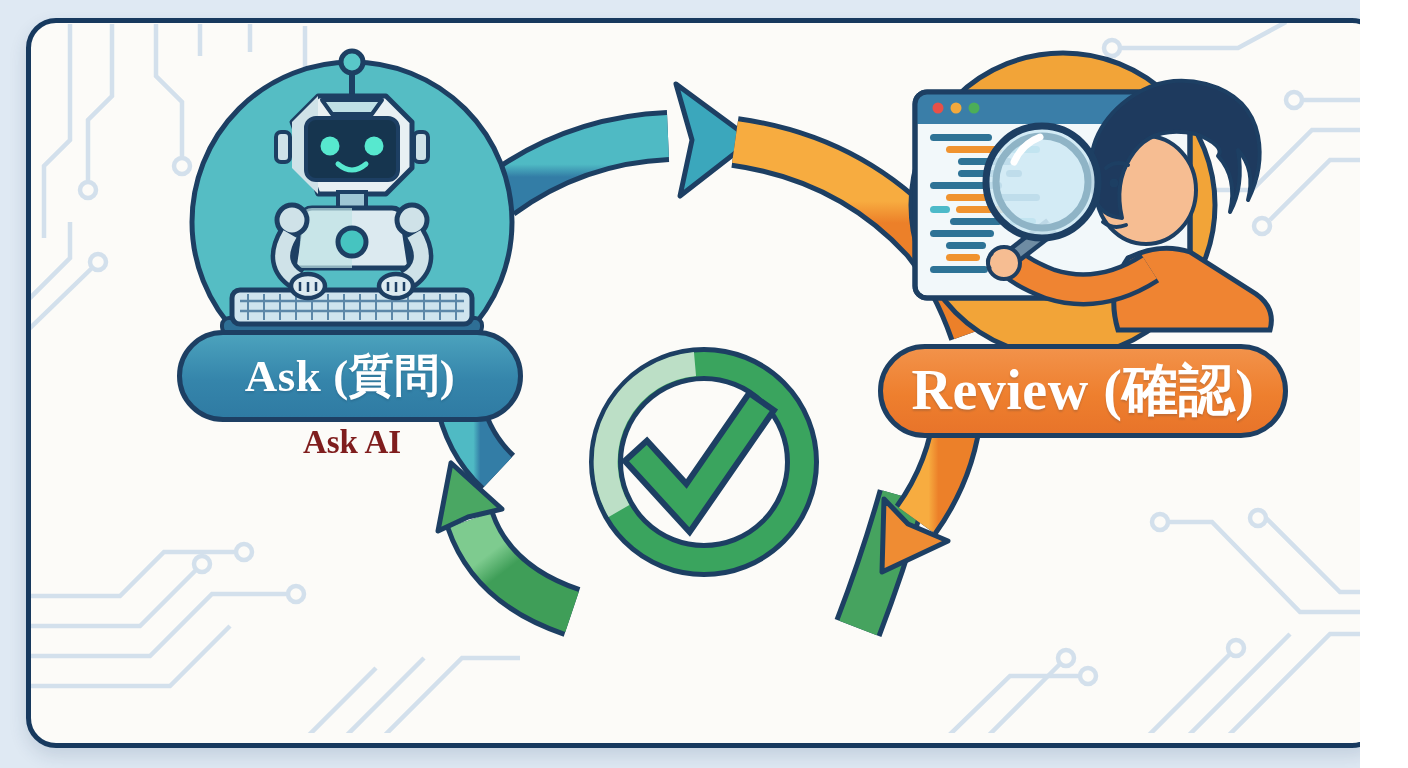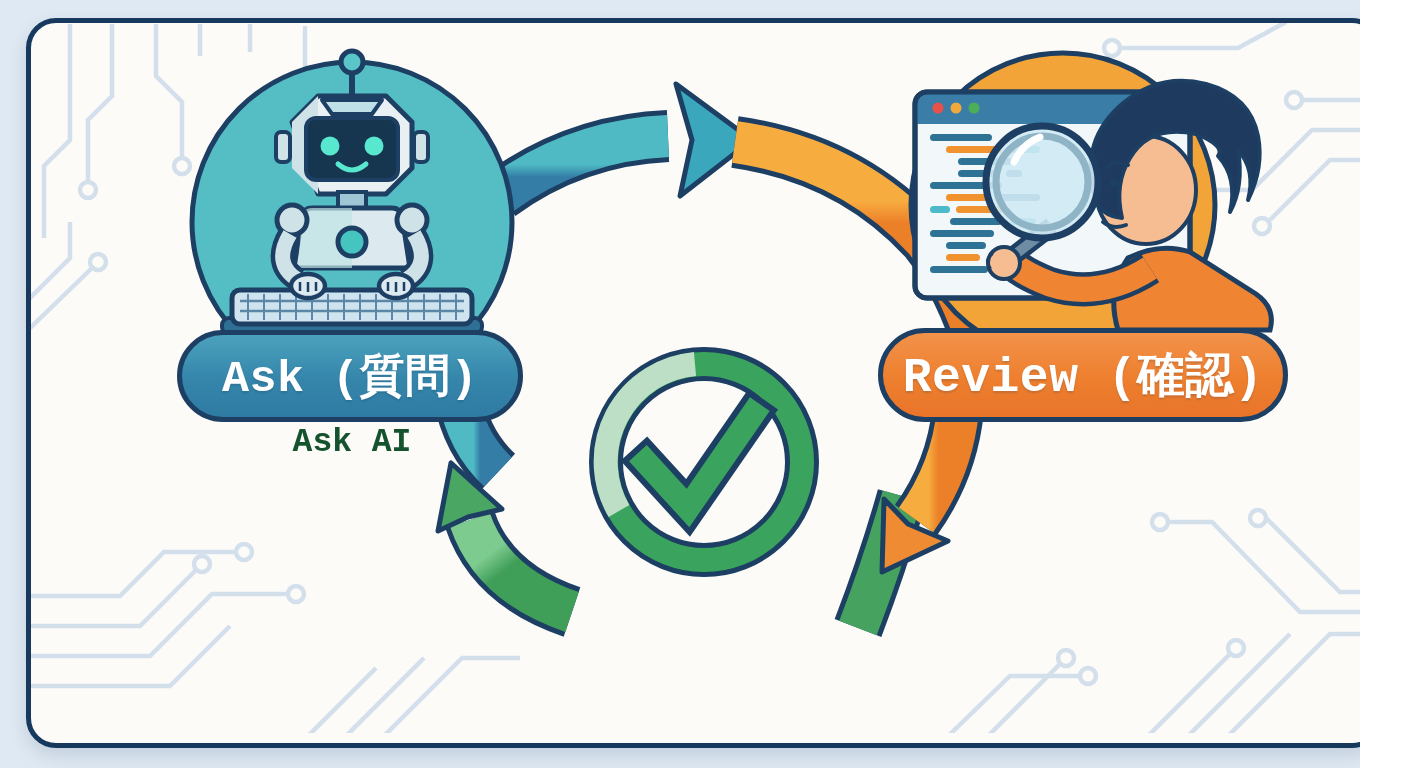--- a/index.html
+++ b/index.html
@@ -1,32 +1,32 @@
 <!DOCTYPE html>
 <html><head>
 <meta charset="utf-8">
 <style>
   html,body{margin:0;padding:0;}
   .stage{position:relative;width:1360px;height:768px;background:#dfe9f3;
-         font-family:Liberation Mono, monospace;overflow:hidden;}
+         font-family:Liberation Serif, serif;overflow:hidden;}
   .card{position:absolute;left:26px;top:18px;width:1346px;height:720px;
         background:#fcfbf8;border:5px solid #17395e;border-radius:30px;
         box-shadow:0 8px 18px rgba(30,60,90,.14);}
   svg.canvas{position:absolute;left:0;top:0;width:1408px;height:768px;}
   .pill{position:absolute;display:flex;align-items:center;justify-content:center;
         border:5px solid #1d3f63;border-radius:48px;color:#ffffff;
         font-weight:800;letter-spacing:.5px;z-index:5;
         text-shadow:0 2px 2px rgba(20,50,80,.18);}
   .pill-ask{left:177px;top:330px;width:336px;height:82px;font-size:45px;
         background:linear-gradient(180deg,#4ba2bd 0%,#3585ab 55%,#2f7ba3 100%);}
-  .pill-review{left:878px;top:328px;width:400px;height:84px;font-size:48px;
+  .pill-review{left:878px;top:344px;width:400px;height:84px;font-size:56px;
         background:linear-gradient(180deg,#f2924a 0%,#ee7f2e 55%,#e8742a 100%);}
   .pill-run{left:542px;top:602px;width:323px;height:73px;font-size:42px;
         background:linear-gradient(180deg,#5cbb76 0%,#4aa863 55%,#3f9e58 100%);}
-  .caption{position:absolute;color:#14532d;font-weight:800;text-align:center;
+  .caption{position:absolute;color:#7f1d1d;font-weight:800;text-align:center;
         font-size:33px;z-index:5;}
   .cap-ask{left:202px;top:424px;width:300px;}
   .cap-review{left:948px;top:428px;width:300px;}
   .cap-run{left:553px;top:692px;width:300px;}
 </style>
 </head>
 <body>
 
 <div class="stage">
   <div class="card"></div>

